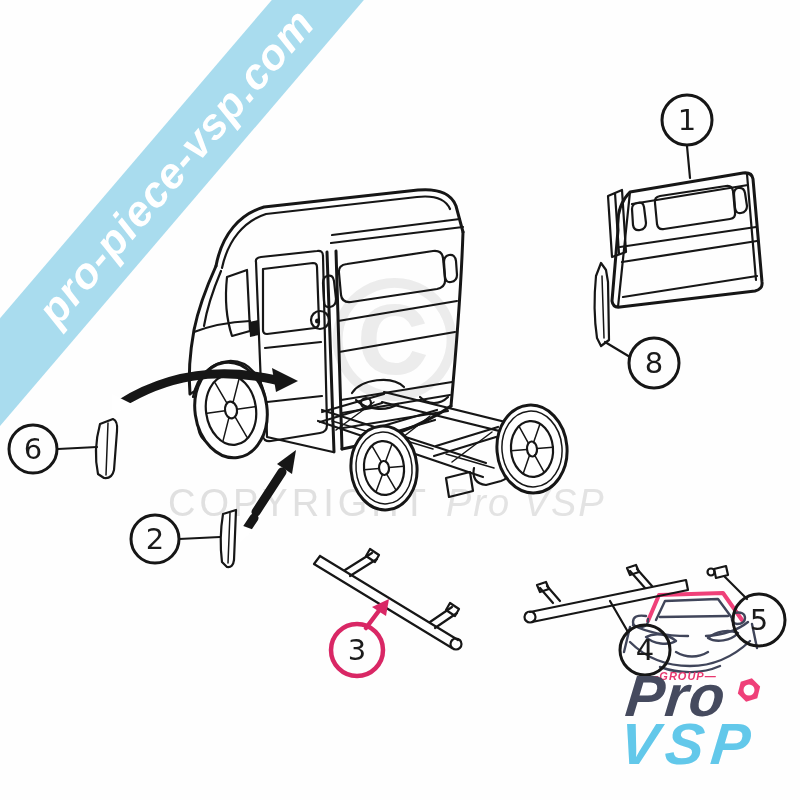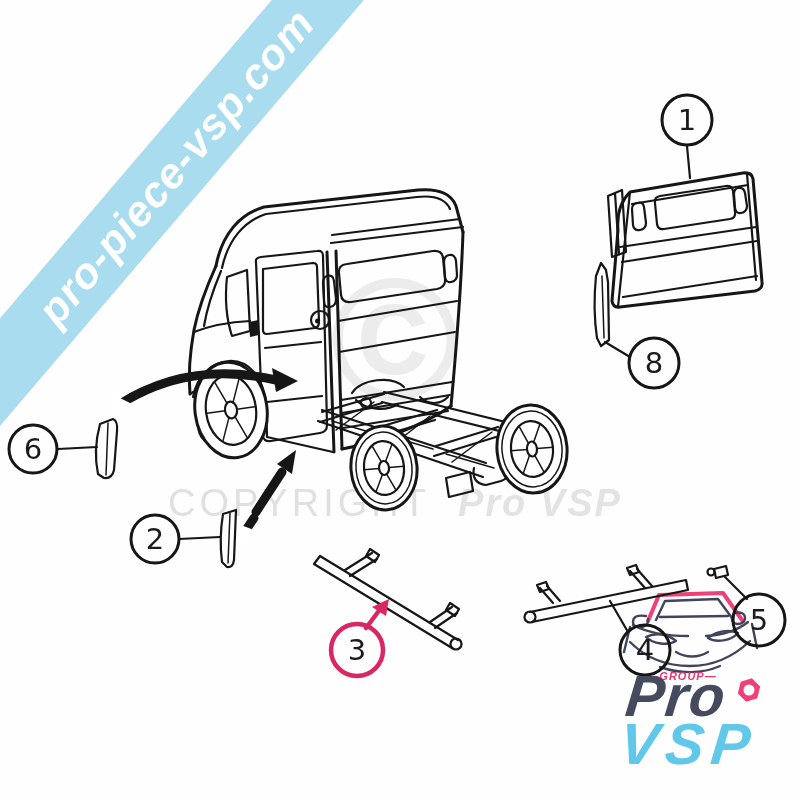--- a/index.html
+++ b/index.html
@@ -1,21 +1,21 @@
 <!DOCTYPE html>
 <html><head>
 <meta charset="utf-8">
 <style>
   html,body{margin:0;padding:0;background:#fff;}
   .stage{position:relative;width:800px;height:800px;overflow:hidden;background:#fefefe;
          font-family:"Liberation Sans",sans-serif;}
   
   .wm-copy{position:absolute;left:168px;top:482px;z-index:1;white-space:nowrap;
            font-size:38px;color:#e0e0e0;letter-spacing:4px;}
-  .wm-copy .wm-brand{font-style:italic;font-weight:bold;margin-left:28px;letter-spacing:2px;color:#e3e3e3;}
+  .wm-copy .wm-brand{font-style:italic;font-weight:normal;margin-left:16px;letter-spacing:2px;color:#e3e3e3;}
   .wm-c{position:absolute;left:330px;top:252px;z-index:1;font-size:175px;line-height:1;
         color:#ececec;font-weight:bold;}
   
   .banner{position:absolute;left:-247px;top:158px;width:800px;height:70px;z-index:3;
           background:#a9dcee;transform:rotate(-49.5deg);display:flex;align-items:center;
           justify-content:center;}
   .banner span{display:block;padding-left:70px;color:#ffffff;font-weight:bold;font-style:italic;
           font-size:43px;letter-spacing:1px;white-space:nowrap;}
   
   svg.art{position:absolute;left:0;top:0;z-index:2;}

